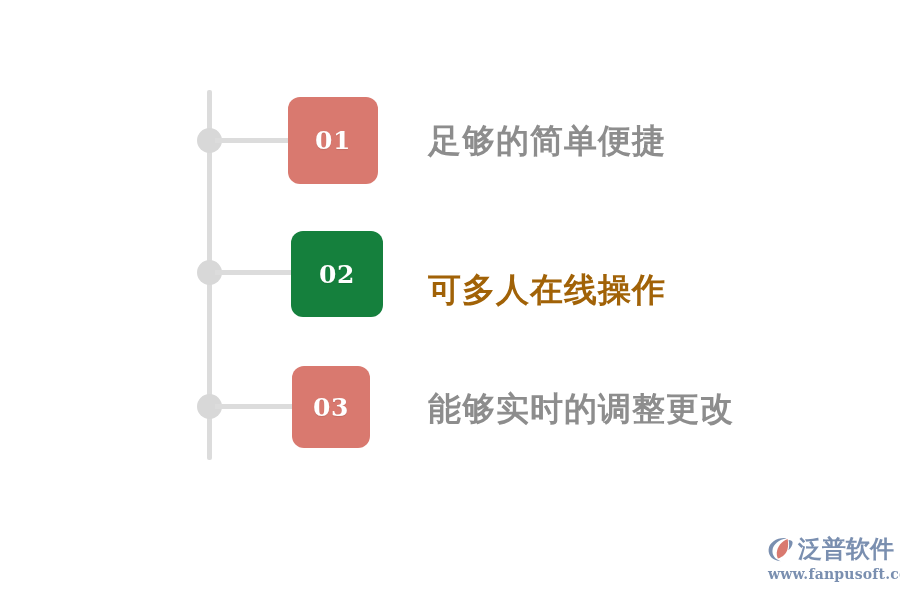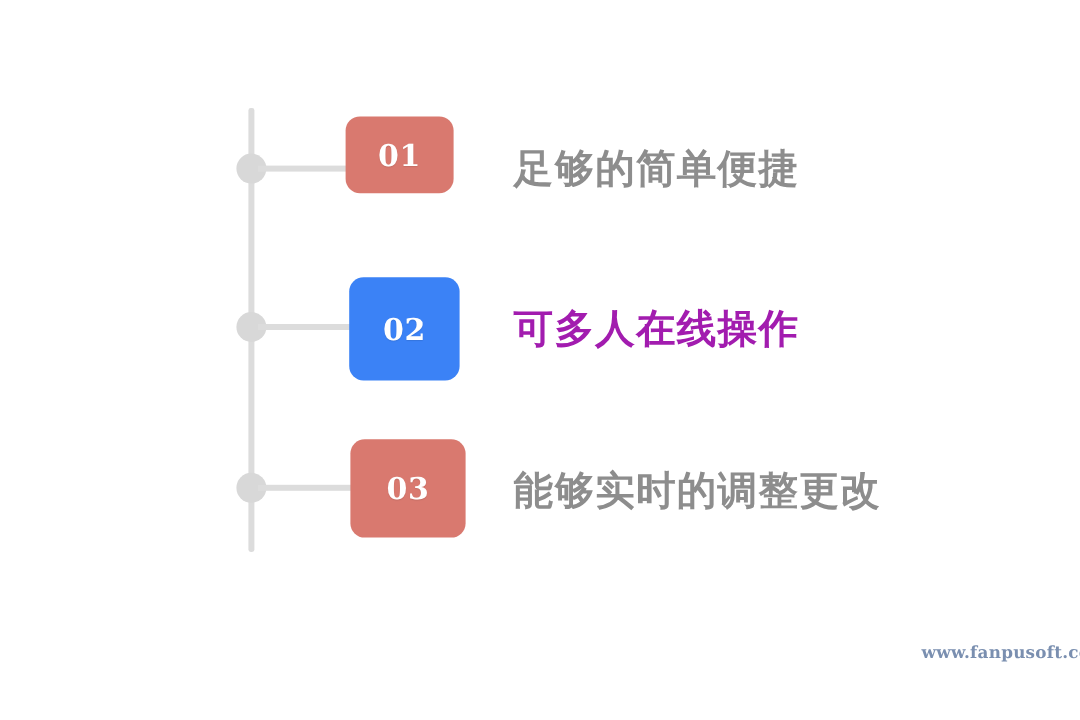--- a/index.html
+++ b/index.html
@@ -81,33 +81,33 @@
     font-size: 33px;
     letter-spacing: 1px;
     white-space: nowrap;
     line-height: 1;
   }
 
   
   #row-1 { top: 0; }
   #row-1 .node-dot   { top: 128px; }
   #row-1 .connector  { top: 138px; width: 75px; }
-  #row-1 .num-card   { left: 288px; top: 97px;  width: 90px; height: 64px; background: #d9796f; }
+  #row-1 .num-card   { left: 288px; top: 97px;  width: 90px; height: 87px; background: #d9796f; }
   #row-1 .row-label  { left: 428px; top: 124px; }
 
   #row-2 { top: 0; }
   #row-2 .node-dot   { top: 260px; }
   #row-2 .connector  { top: 270px; width: 78px; }
   #row-2 .num-card   { left: 291px; top: 231px; width: 92px; height: 86px; background: #7289ab; }
   #row-2 .row-label  { left: 428px; top: 257px; }
 
   #row-3 { top: 0; }
   #row-3 .node-dot   { top: 394px; }
   #row-3 .connector  { top: 404px; width: 79px; }
-  #row-3 .num-card   { left: 292px; top: 366px; width: 96px; height: 82px; background: #d9796f; }
+  #row-3 .num-card   { left: 292px; top: 366px; width: 78px; height: 82px; background: #d9796f; }
   #row-3 .row-label  { left: 428px; top: 392px; }
 
   
   #logo {
     position: absolute;
     left: 766px;
     top: 534px;
     width: 128px;
     height: 50px;
     display: flex;
@@ -156,32 +156,45 @@
     <div class="connector" style="background: rgb(220, 220, 220);"></div>
     <div class="num-card" style="background: rgb(217, 121, 111);">
       <span class="num-text">01</span>
     </div>
     <div class="row-label" style="color: rgb(141, 141, 141);">足够的简单便捷</div>
   </div>
 
   <div class="timeline-row" id="row-2">
     <div class="node-dot" style="background: rgb(216, 216, 216);"></div>
     <div class="connector" style="background: rgb(220, 220, 220);"></div>
-    <div class="num-card" style="background: #3b82f6;">
+    <div class="num-card" style="background: #15803d;">
       <span class="num-text">02</span>
     </div>
-    <div class="row-label" style="color: #a21caf;">可多人在线操作</div>
+    <div class="row-label" style="color: #a16207; margin-top: 16px;">可多人在线操作</div>
   </div>
 
   <div class="timeline-row" id="row-3">
     <div class="node-dot" style="background: rgb(216, 216, 216);"></div>
     <div class="connector" style="background: rgb(220, 220, 220);"></div>
     <div class="num-card" style="background: rgb(217, 121, 111);">
       <span class="num-text">03</span>
     </div>
     <div class="row-label" style="color: rgb(141, 141, 141); text-align: center;">能够实时的调整更改</div>
   </div>
 
   <div id="logo">
+    <div class="logo-top">
+      <span class="logo-mark">
+        <svg width="30" height="28" viewBox="0 0 30 28" xmlns="http://www.w3.org/2000/svg">
+          <path d="M20.5 3.2 C11.5 2.2 3.2 7.2 2.6 14.6 C2.1 21.0 7.4 26.0 14.6 26.2
+                   C9.0 24.3 6.0 20.2 6.5 15.3 C7.1 9.1 13.2 4.6 20.5 3.2 Z" fill="#7a8fb0"></path>
+          <path d="M21.6 4.0 C15.6 6.4 11.4 11.4 10.8 17.6 C10.6 19.8 11.0 21.8 11.9 23.5
+                   C16.6 22.2 20.4 18.6 21.6 14.0 C22.3 11.1 22.3 7.3 21.6 4.0 Z" fill="#d9796f"></path>
+          <path d="M22.6 5.0 C23.4 8.6 23.3 12.2 22.4 15.3 C25.0 13.0 26.6 9.9 26.6 7.4
+                   C26.6 6.2 25.0 5.2 22.6 5.0 Z" fill="#7a8fb0"></path>
+        </svg>
+      </span>
+      <span class="logo-word">泛普软件</span>
+    </div>
     <div class="logo-url">www.fanpusoft.com</div>
   </div>
 
 </div>
 
 </body></html>

